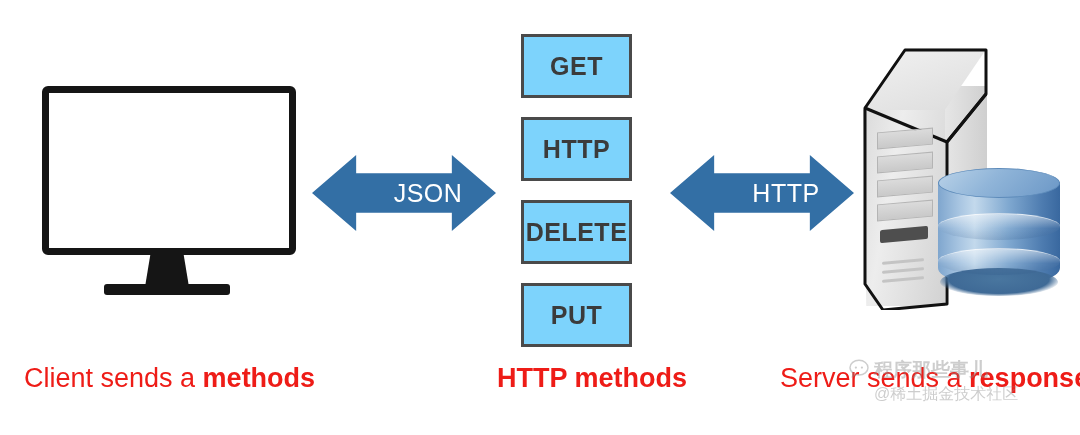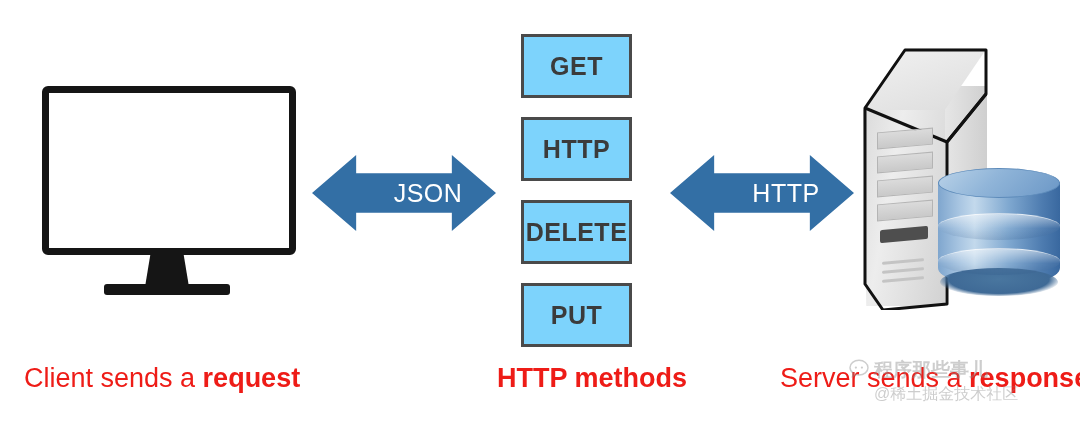--- a/index.html
+++ b/index.html
@@ -275,21 +275,21 @@
 
     <div class="db">
       <div class="db-body"></div>
       <div class="db-shadow"></div>
       <div class="db-ring db-ring-1"></div>
       <div class="db-ring db-ring-2"></div>
       <div class="db-top"></div>
     </div>
   </div>
 
-  <div class="caption" id="caption-client"><span>Client sends a </span><b>request</b></div>
+  <div class="caption" id="caption-client"><span>Client sends a </span><b>methods</b></div>
 
   <div class="caption" id="caption-methods">HTTP methods</div>
 
   <div class="caption" id="caption-server"><span>Server sends a </span><b>response</b></div>
 
   <div class="watermark">
     <div class="wm-line1">
       <svg class="wm-logo" viewBox="0 0 24 24">
         <path d="M12 2.5C6.5 2.5 2.2 6 2.2 10.4c0 2.5 1.4 4.7 3.6 6.1l-.9 3.6 3.9-2a12 12 0 0 0 3.2.4c5.5 0 9.8-3.5 9.8-7.9S17.5 2.5 12 2.5z" fill="none" stroke="#8A8A8A" stroke-width="1.6"></path>
         <circle cx="8.6" cy="10.4" r="1.2" fill="#8A8A8A"></circle>

